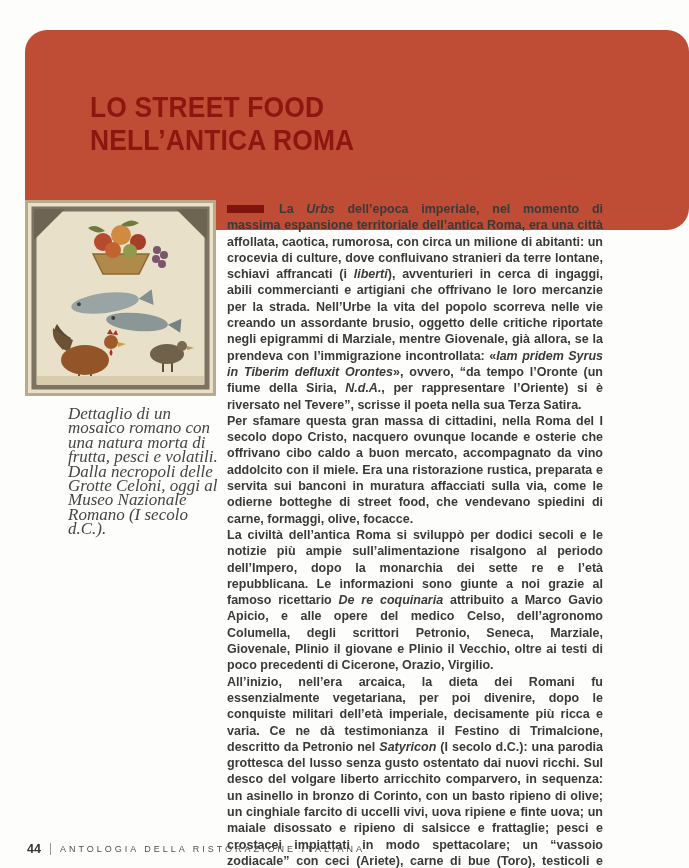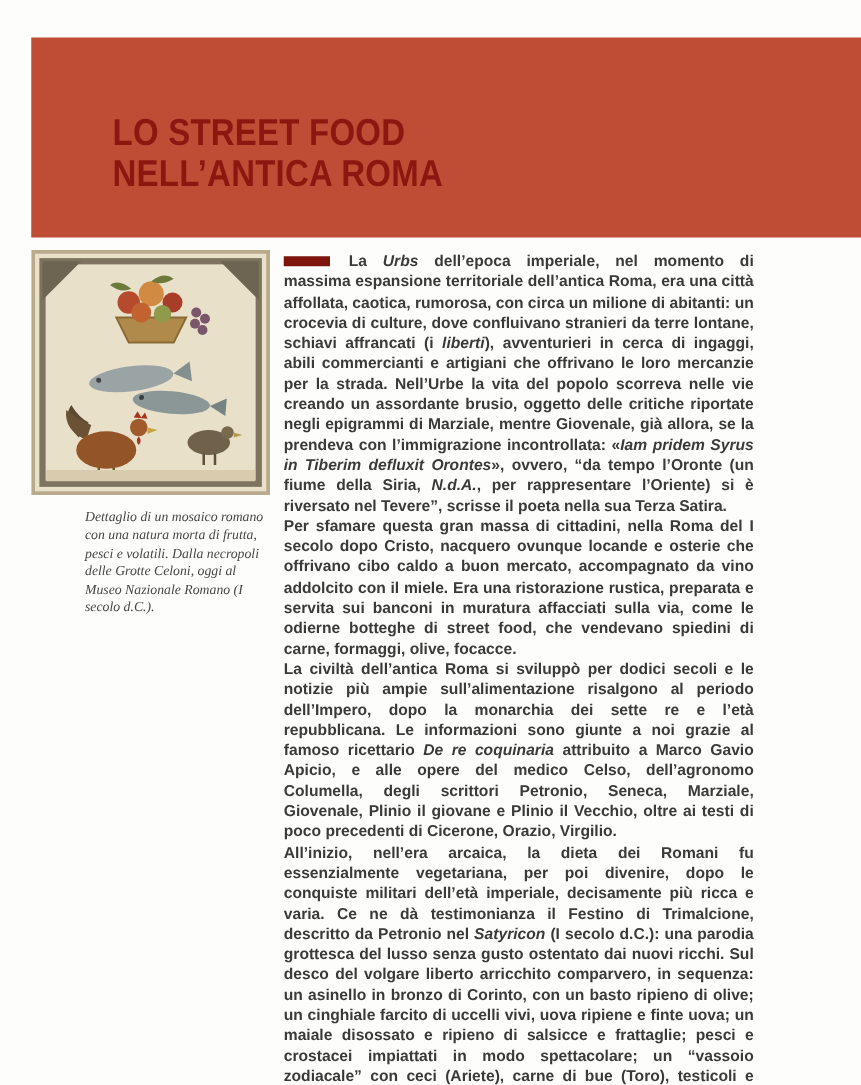--- a/index.html
+++ b/index.html
@@ -17,22 +17,23 @@
     font-family: "Liberation Sans", sans-serif;
     color: var(--body-color, #3a3a3a);
   }
 
   
   .banner {
     position: absolute;
     left: 25px;
     top: 30px;
     right: 0;
-    height: 160px;
+    height: 200px;
     background: var(--banner-bg, #bf4c35);
+    border-radius: 22px;
   }
   .title {
     position: absolute;
     left: 65px;
     top: 60px;
     margin: 0;
     font-size: 30px;
     line-height: 33px;
     font-weight: bold;
     letter-spacing: 0.2px;
@@ -53,21 +54,21 @@
     margin: 0;
   }
   .mosaic svg { display: block; }
   .caption {
     position: absolute;
     left: 68px;
     top: 407px;
     width: 150px;
     font-family: "Liberation Serif", serif;
     font-style: italic;
-    font-size: 11px;
+    font-size: 17px;
     line-height: 14.4px;
     color: var(--caption-color, #454545);
   }
 
   
   .body-col {
     position: absolute;
     left: 227px;
     top: 201px;
     width: 376px;
@@ -185,14 +186,19 @@
 
   <figcaption class="caption">Dettaglio di un mosaico romano con una natura morta di frutta, pesci e volatili. Dalla necropoli delle Grotte Celoni, oggi al Museo Nazionale Romano (I secolo d.C.).</figcaption>
 
   <main class="body-col">
     <p><span class="para-rule"></span><span><span>La </span><i>Urbs</i><span> dell’epoca imperiale, nel momento di massima espansione territoriale dell’antica Roma, era una città affollata, caotica, rumorosa, con circa un milione di abitanti: un crocevia di culture, dove confluivano stranieri da terre lontane, schiavi affrancati (i </span><i>liberti</i><span>), avventurieri in cerca di ingaggi, abili commercianti e artigiani che offrivano le loro mercanzie per la strada. Nell’Urbe la vita del popolo scorreva nelle vie creando un assordante brusio, oggetto delle critiche riportate negli epigrammi di Marziale, mentre Giovenale, già allora, se la prendeva con l’immigrazione incontrollata: «</span><i>Iam pridem Syrus in Tiberim defluxit Orontes</i><span>», ovvero, “da tempo l’Oronte (un fiume della Siria, </span><i>N.d.A.</i><span>, per rappresentare l’Oriente) si è riversato nel Tevere”, scrisse il poeta nella sua Terza Satira.</span></span></p>
     <p><span><span>Per sfamare questa gran massa di cittadini, nella Roma del I secolo dopo Cristo, nacquero ovunque locande e osterie che offrivano cibo caldo a buon mercato, accompagnato da vino addolcito con il miele. Era una ristorazione rustica, preparata e servita sui banconi in muratura affacciati sulla via, come le odierne botteghe di street food, che vendevano spiedini di carne, formaggi, olive, focacce.</span></span></p>
     <p><span><span>La civiltà dell’antica Roma si sviluppò per dodici secoli e le notizie più ampie sull’alimentazione risalgono al periodo dell’Impero, dopo la monarchia dei sette re e l’età repubblicana. Le informazioni sono giunte a noi grazie al famoso ricettario </span><i>De re coquinaria</i><span> attribuito a Marco Gavio Apicio, e alle opere del medico Celso, dell’agronomo Columella, degli scrittori Petronio, Seneca, Marziale, Giovenale, Plinio il giovane e Plinio il Vecchio, oltre ai testi di poco precedenti di Cicerone, Orazio, Virgilio.</span></span></p>
     <p><span><span>All’inizio, nell’era arcaica, la dieta dei Romani fu essenzialmente vegetariana, per poi divenire, dopo le conquiste militari dell’età imperiale, decisamente più ricca e varia. Ce ne dà testimonianza il Festino di Trimalcione, descritto da Petronio nel </span><i>Satyricon</i><span> (I secolo d.C.): una parodia grottesca del lusso senza gusto ostentato dai nuovi ricchi. Sul desco del volgare liberto arricchito comparvero, in sequenza: un asinello in bronzo di Corinto, con un basto ripieno di olive; un cinghiale farcito di uccelli vivi, uova ripiene e finte uova; un maiale disossato e ripieno di salsicce e frattaglie; pesci e crostacei impiattati in modo spettacolare; un “vassoio zodiacale” con ceci (Ariete), carne di bue (Toro), testicoli e rognone (Gemelli), una</span></span></p>
   </main>
 
+  <footer class="footer">
+    <span class="page-num">44</span>
+    <span class="footer-rule"></span>
+    <span class="footer-text">ANTOLOGIA DELLA RISTORAZIONE ITALIANA</span>
+  </footer>
 
 </div>
 
 </body></html>

